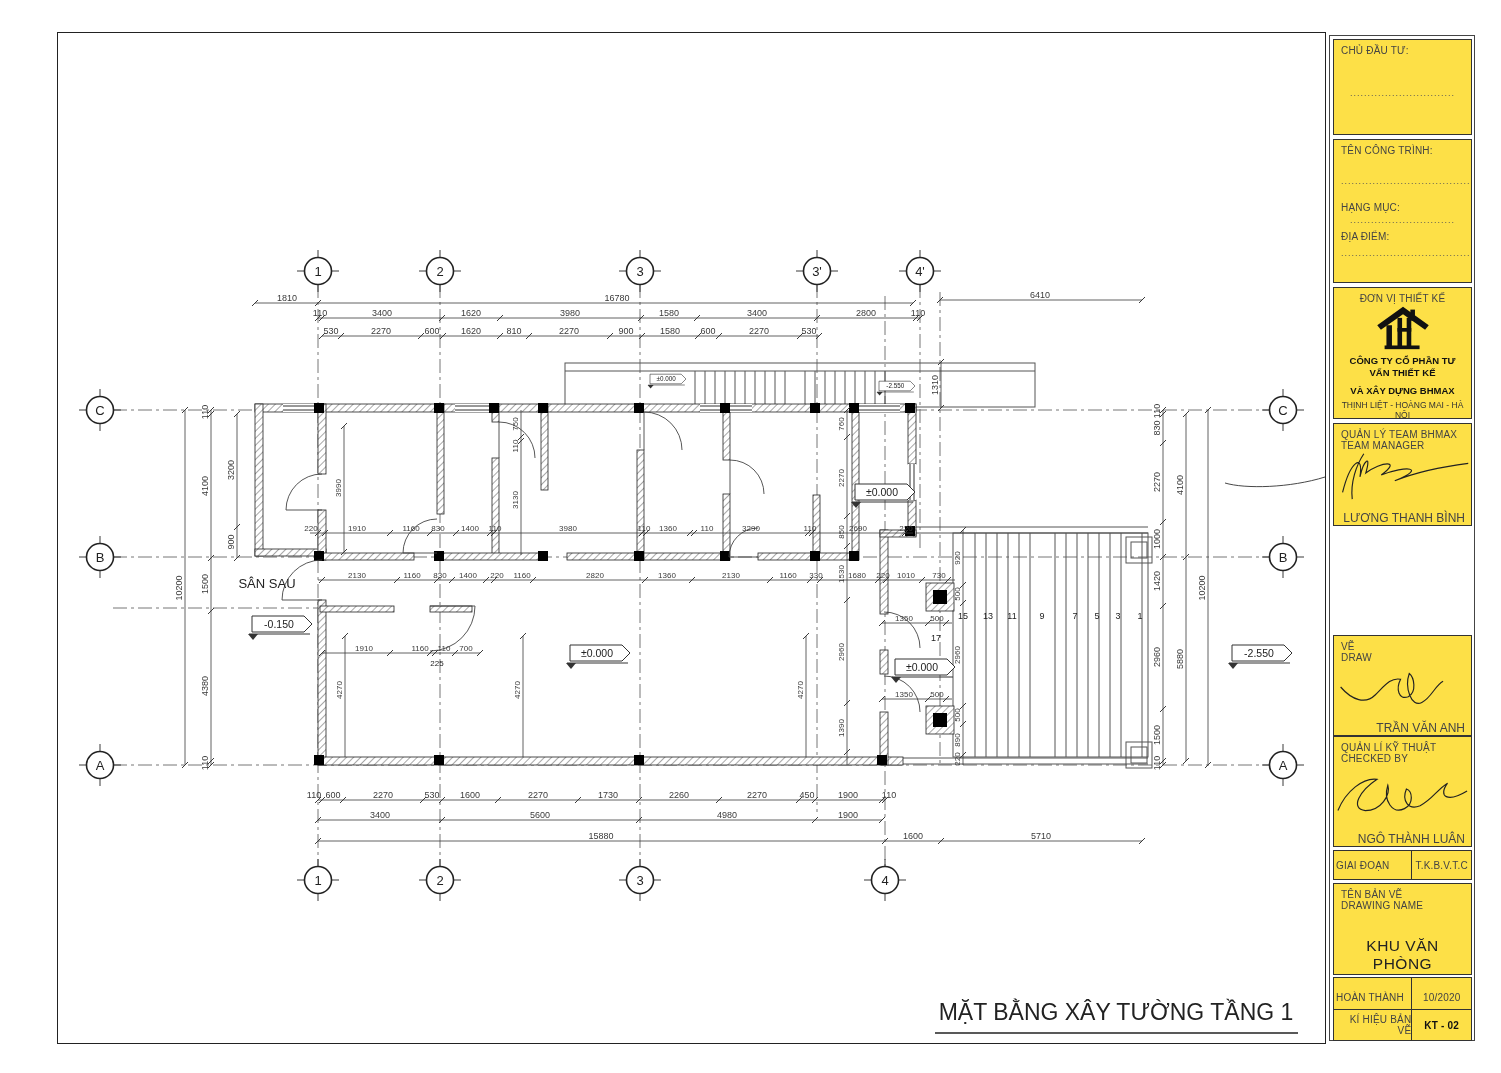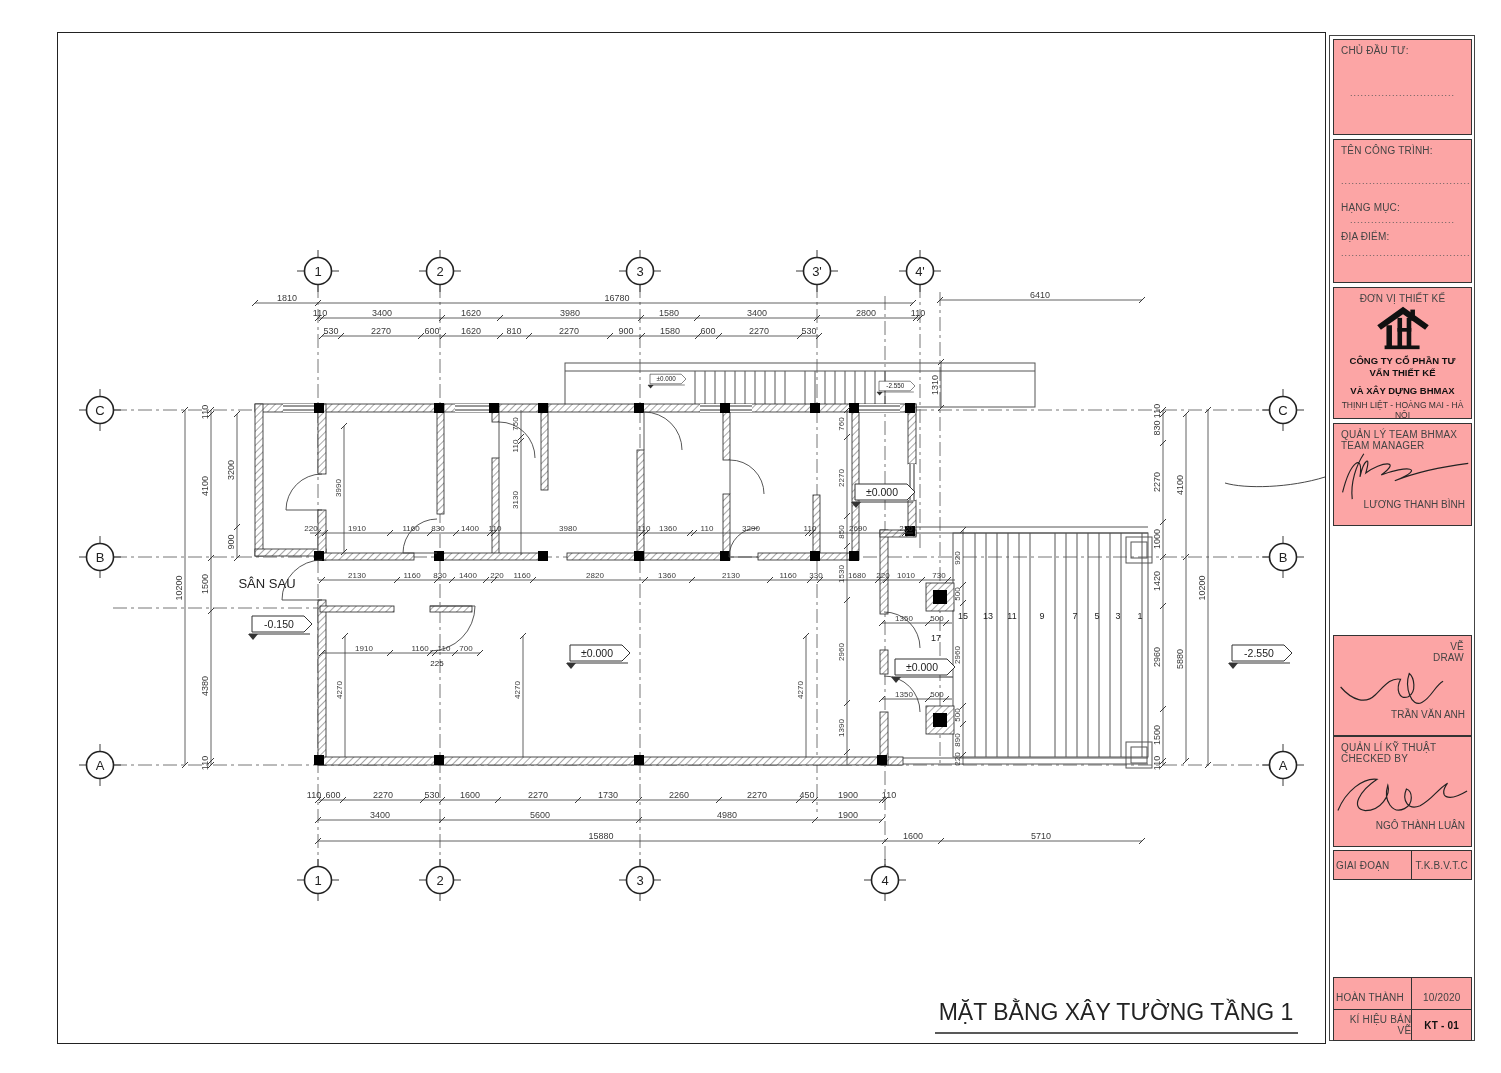--- a/index.html
+++ b/index.html
@@ -5,26 +5,26 @@
   html,body{margin:0;padding:0;background:#fff;}
   .page{position:relative;width:1501px;height:1073px;background:#fff;overflow:hidden;
         font-family:"Liberation Sans", sans-serif;color:#333;}
   .sheet{position:absolute;left:57px;top:32px;width:1421px;height:1012px;
          border:1.5px solid #222;box-sizing:border-box;}
   svg text{font-family:"Liberation Sans", sans-serif;}
   
   .titleblock{position:absolute;left:1325px;top:32px;width:153px;height:1012px;
               border-left:1.5px solid #222;box-sizing:border-box;background:#fff;padding:3px;}
   .tb-inner{position:relative;width:100%;height:100%;border:1px solid #444;box-sizing:border-box;}
-  .tbx{position:absolute;left:3px;width:139px;border:1.2px solid #333;background:#fca5a5;
+  .tbx{position:absolute;left:3px;width:139px;border:1.2px solid #333;background:#fde047;
        box-sizing:border-box;padding:5px 7px;font-size:10px;color:#444;overflow:hidden;}
   .tb-label{font-size:10px;letter-spacing:.2px;}
   .tb-dots{text-align:center;font-size:9px;letter-spacing:1px;color:#555;}
   .tb-center{text-align:center;}
-  .tb-name{position:absolute;right:6px;bottom:15px;font-size:10px;color:#444;}
+  .tb-name{position:absolute;right:6px;bottom:0;font-size:12px;color:#444;}
   .tb-sig{position:absolute;left:0;top:22px;width:137px;height:58px;}
   .tb-company{font-weight:bold;font-size:9.5px;text-align:center;line-height:1.25;color:#111;margin-top:2px;}
   .tb-addr{font-size:8.5px;text-align:center;margin-top:3px;color:#333;}
   .tb-row{display:flex;height:100%;align-items:stretch;}
   .tb-cell-l{flex:0 0 55%;border-right:1.2px solid #333;display:flex;align-items:center;padding-left:2px;text-align:right;}
   .tb-cell-r{flex:1;display:flex;align-items:center;justify-content:center;}
   .tb-big{font-size:15.5px;letter-spacing:.5px;text-align:center;color:#222;margin-top:26px;}
   .bold{font-weight:bold;color:#111;}
 </style>
 </head>
@@ -766,21 +766,21 @@
       <div class="tbx" style="top:387px;height:103px;">
         <div class="tb-label">QUẢN LÝ TEAM BHMAX</div>
         <div class="tb-label">TEAM MANAGER</div>
         <svg class="tb-sig" viewBox="0 0 140 60">
           <path d="M18,55 C16,38 22,20 30,8 M8,48 C16,16 30,6 26,32 C30,14 38,8 32,28 C48,16 70,14 48,30 C74,20 96,22 62,36 C92,24 122,20 138,18" fill="none" stroke="#222" stroke-width="1.2"></path>
         </svg>
         <div class="tb-name">LƯƠNG THANH BÌNH</div>
       </div>
 
 
-      <div class="tbx" style="top:599px;height:101px;text-align:right;">
+      <div class="tbx" style="top:599px;height:101px;">
         <div class="tb-label">VẼ</div>
         <div class="tb-label">DRAW</div>
         <svg class="tb-sig" viewBox="0 0 140 60">
           <path d="M6,30 C18,44 32,48 42,38 C52,28 58,20 68,22 C63,32 66,44 76,40 C85,35 82,20 77,16 C72,30 79,52 90,46 C100,41 104,28 112,24" fill="none" stroke="#222" stroke-width="1.2"></path>
         </svg>
         <div class="tb-name">TRẦN VĂN ANH</div>
       </div>
 
       <div class="tbx" style="top:700px;height:111px;">
         <div class="tb-label">QUẢN LÍ KỸ THUẬT</div>
@@ -795,38 +795,43 @@
         <div class="tb-row">
           <div class="tb-cell-l">
               <span class="tb-label">GIAI ĐOẠN</span>
             </div>
           <div class="tb-cell-r">
               <span class="tb-label">T.K.B.V.T.C</span>
             </div>
         </div>
       </div>
 
+      <div class="tbx" style="top:847px;height:92px;">
+        <div class="tb-label">TÊN BẢN VẼ</div>
+        <div class="tb-label">DRAWING NAME</div>
+        <div class="tb-big">KHU VĂN PHÒNG</div>
+      </div>
 
       <div class="tbx" style="top:941px;height:41px;padding:0;">
         <div class="tb-row">
           <div class="tb-cell-l">
               <span class="tb-label">HOÀN THÀNH</span>
             </div>
           <div class="tb-cell-r">
               <span class="tb-label">10/2020</span>
             </div>
         </div>
       </div>
 
       <div class="tbx" style="top:973px;height:32px;padding:0;">
         <div class="tb-row">
           <div class="tb-cell-l">
               <span class="tb-label">KÍ HIỆU BẢN VẼ</span>
             </div>
           <div class="tb-cell-r">
-              <span class="tb-label bold">KT - 01</span>
+              <span class="tb-label bold">KT - 02</span>
             </div>
         </div>
       </div>
 
     </div>
   </div>
 </div>
 
 </body></html>

